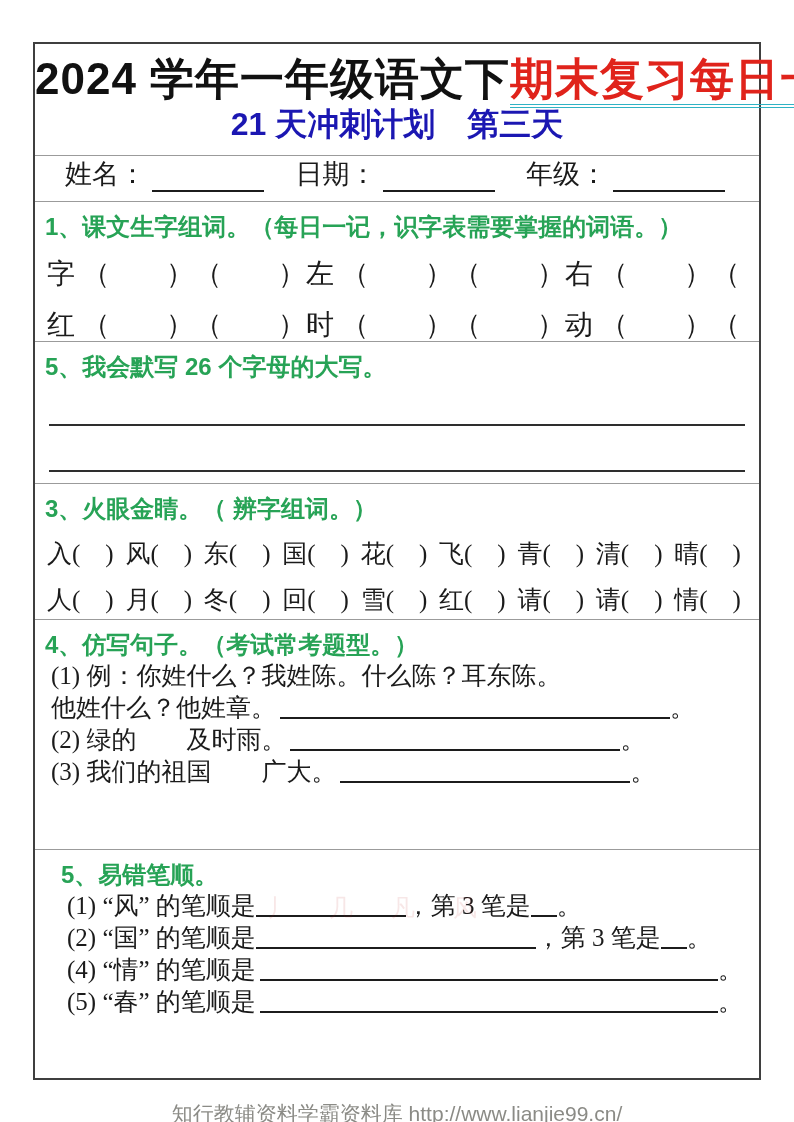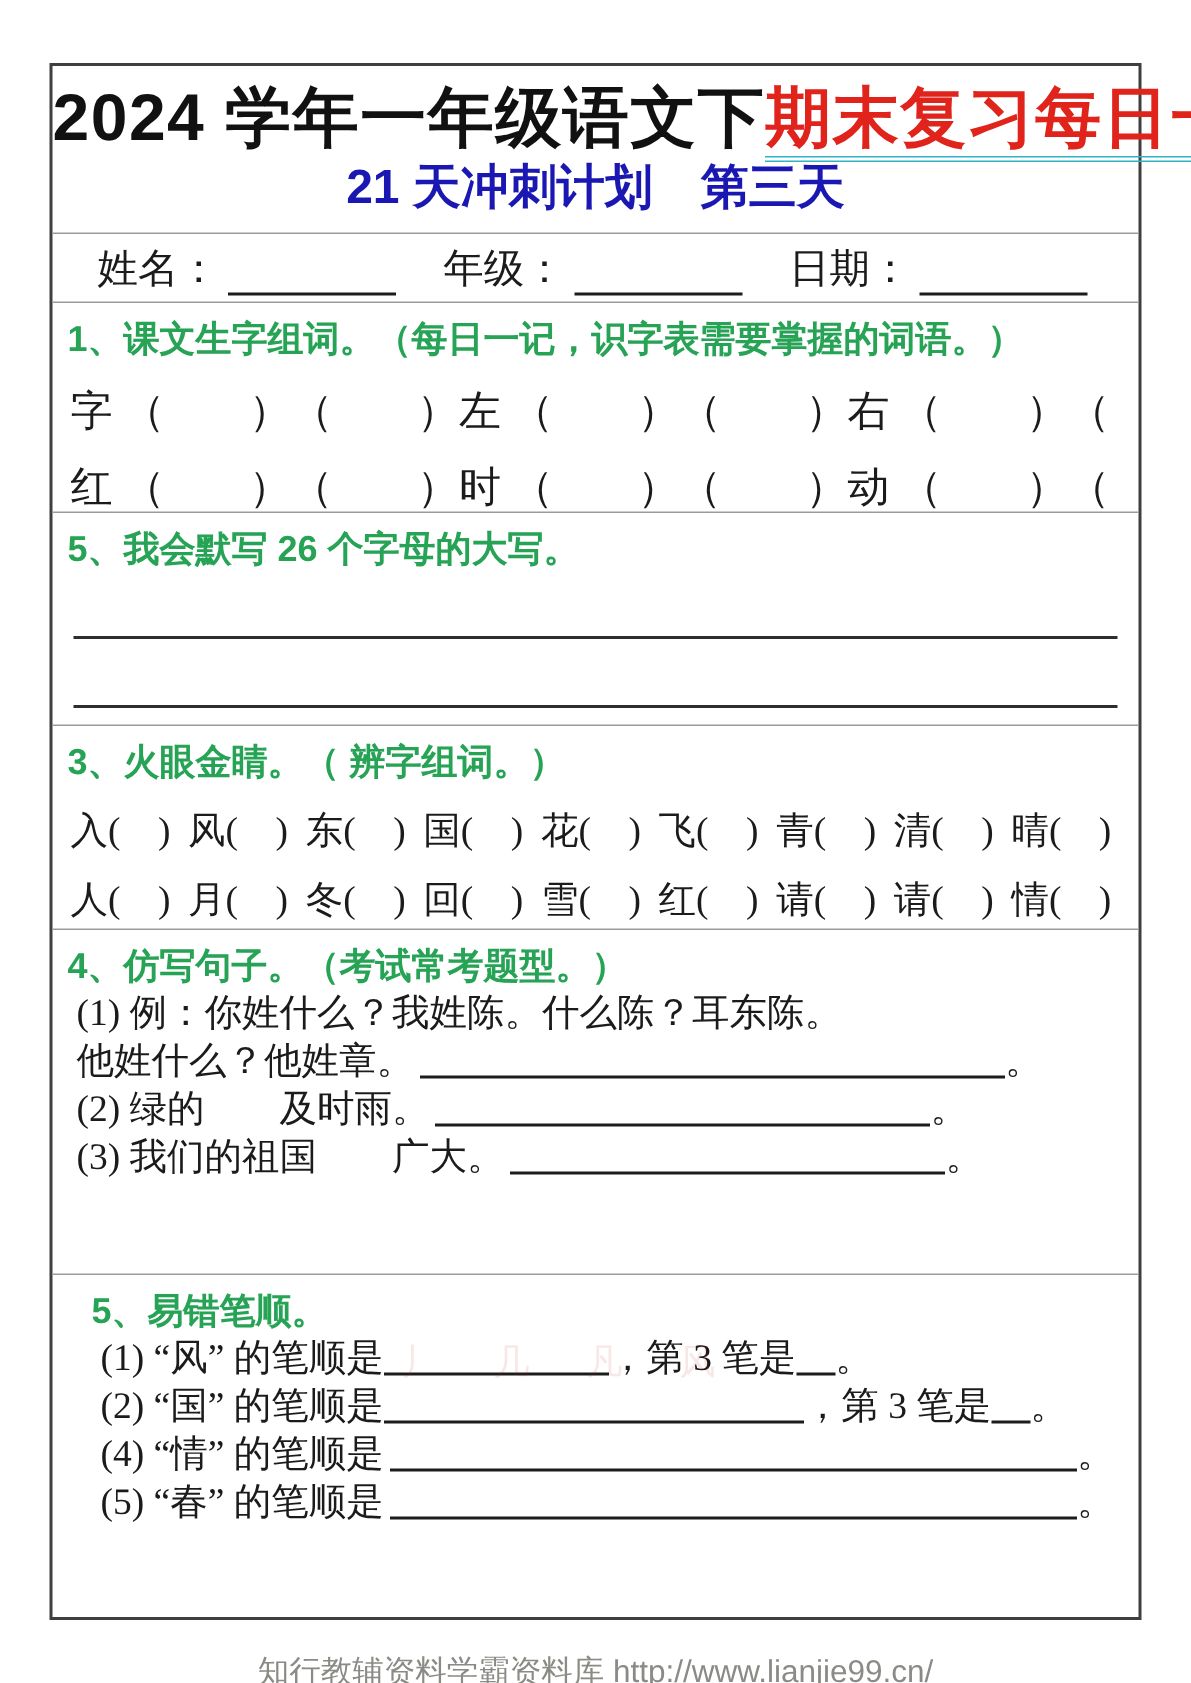--- a/index.html
+++ b/index.html
@@ -15,21 +15,21 @@
   .row{box-sizing:border-box;border-bottom:1px solid #9b9b9b;position:relative;}
   
   .hdr{height:112px;text-align:center;padding-top:8px;}
   .title{font-family:"Liberation Sans","DejaVu Sans",sans-serif;font-weight:bold;
     font-size:44px;line-height:54px;letter-spacing:1px;white-space:nowrap;}
   .title-black{color:#111;}
   .title-red{color:#e0231b;border-bottom:4px double #2fb3c4;padding-bottom:1px;}
   .subtitle{font-family:"Liberation Sans","DejaVu Sans",sans-serif;font-weight:bold;
     font-size:32px;line-height:36px;color:#1b17b2;margin-top:0;}
   
-  .info{height:46px;display:flex;align-items:center;justify-content:space-between;
+  .info{height:46px;display:flex;align-items:flex-start;justify-content:space-between;
     padding:0 34px 0 30px;font-size:27px;}
   .info .grp{display:flex;align-items:flex-end;}
   .bl{display:inline-block;border-bottom:2px solid #1c1c1c;height:1em;}
   .w112{width:112px;margin-left:6px;}
   
   .sec-h{font-family:"Liberation Sans","DejaVu Sans",sans-serif;font-weight:bold;
     color:#27a356;font-size:24px;line-height:30px;padding:10px 10px 0 10px;}
   
   .s1{height:140px;}
   .s1 .wrow{display:flex;justify-content:space-between;padding:0 26px 0 12px;
@@ -74,25 +74,25 @@
     </div>
     <div class="subtitle">21 天冲刺计划　第三天</div>
   </div>
 
   <div class="row info">
     <span class="grp">
       <span>姓名：</span>
       <span class="bl w112"></span>
     </span>
     <span class="grp">
-      <span>年级：</span>
+      <span>日期：</span>
       <span class="bl w112"></span>
     </span>
     <span class="grp">
-      <span>日期：</span>
+      <span>年级：</span>
       <span class="bl w112"></span>
     </span>
   </div>
 
   <div class="row s1">
     <div class="sec-h">1、课文生字组词。（每日一记，识字表需要掌握的词语。）</div>
     <div class="wrow">
       <span>字 （　　）（　　）</span>
       <span>左 （　　）（　　）</span>
       <span>右 （　　）（　　）</span>

